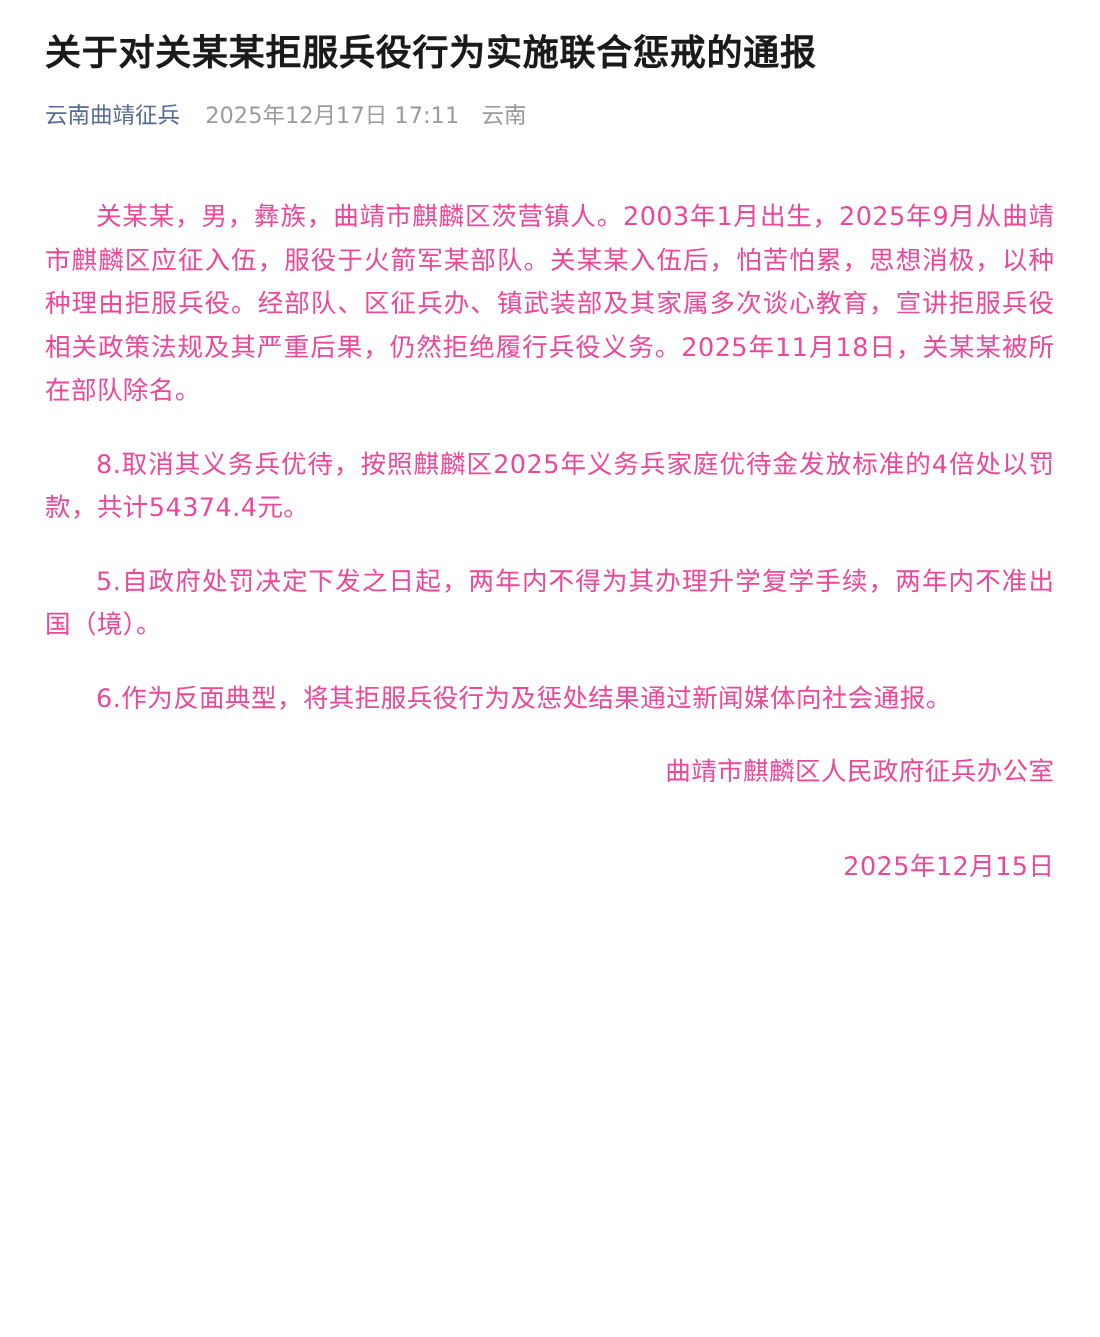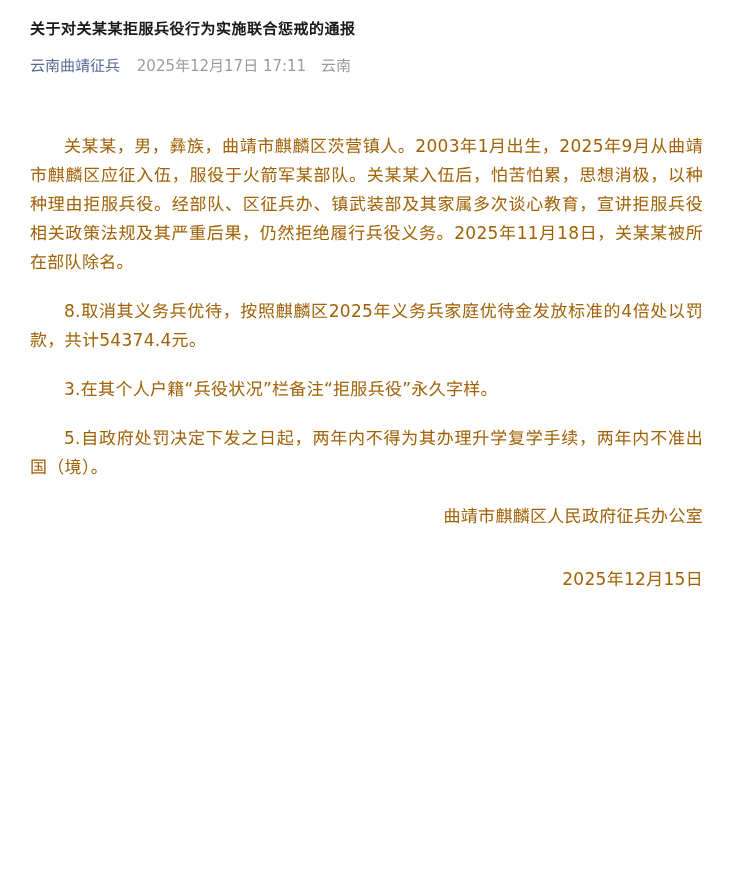--- a/index.html
+++ b/index.html
@@ -10,47 +10,47 @@
     font-family: "DejaVu Sans", "Liberation Sans", sans-serif;
     -webkit-font-smoothing: antialiased;
   }
   .page {
     width: 733px;
     min-height: 891px;
     background: #ffffff;
     padding: 20px 30px 30px 30px;
   }
   .article-title {
-    font-size: 15px;
+    font-size: 24px;
     font-weight: 700;
     color: #1a1a1a;
     line-height: 1.3;
     letter-spacing: 0.5px;
     margin-bottom: 16px;
   }
   .byline {
     font-size: 15px;
     line-height: 20px;
-    margin-bottom: 56px;
+    margin-bottom: 44px;
     white-space: nowrap;
   }
   .byline .account {
     color: #576b95;
     text-decoration: none;
     cursor: pointer;
     margin-right: 12px;
   }
   .byline .meta {
     color: #9b9b9b;
     font-weight: 400;
     margin-right: 10px;
   }
   .content p {
     font-size: 17px;
-    color: #a16207;
+    color: #ec4899;
     line-height: 29px;
     text-indent: 2em;
     text-align: justify;
     margin-bottom: 20px;
     letter-spacing: 0.3px;
     word-break: break-all;
   }
   .content p.right {
     text-align: right;
     text-indent: 0;
@@ -73,20 +73,20 @@
 
   <div class="byline">
     <a class="account">云南曲靖征兵</a>
     <span class="meta">2025年12月17日 17:11</span>
     <span class="meta">云南</span>
   </div>
 
   <div class="content">
     <p>关某某，男，彝族，曲靖市麒麟区茨营镇人。2003年1月出生，2025年9月从曲靖市麒麟区应征入伍，服役于火箭军某部队。关某某入伍后，怕苦怕累，思想消极，以种种理由拒服兵役。经部队、区征兵办、镇武装部及其家属多次谈心教育，宣讲拒服兵役相关政策法规及其严重后果，仍然拒绝履行兵役义务。2025年11月18日，关某某被所在部队除名。</p>
     <p>8.取消其义务兵优待，按照麒麟区2025年义务兵家庭优待金发放标准的4倍处以罚款，共计54374.4元。</p>
-    <p>3.在其个人户籍“兵役状况”栏备注“拒服兵役”永久字样。</p>
     <p>5.自政府处罚决定下发之日起，两年内不得为其办理升学复学手续，两年内不准出国（境）。</p>
+    <p>6.作为反面典型，将其拒服兵役行为及惩处结果通过新闻媒体向社会通报。</p>
 
     <p class="right signature-office">曲靖市麒麟区人民政府征兵办公室</p>
     <p class="right signature-date">2025年12月15日</p>
   </div>
 
 </div>
 
 </body></html>

